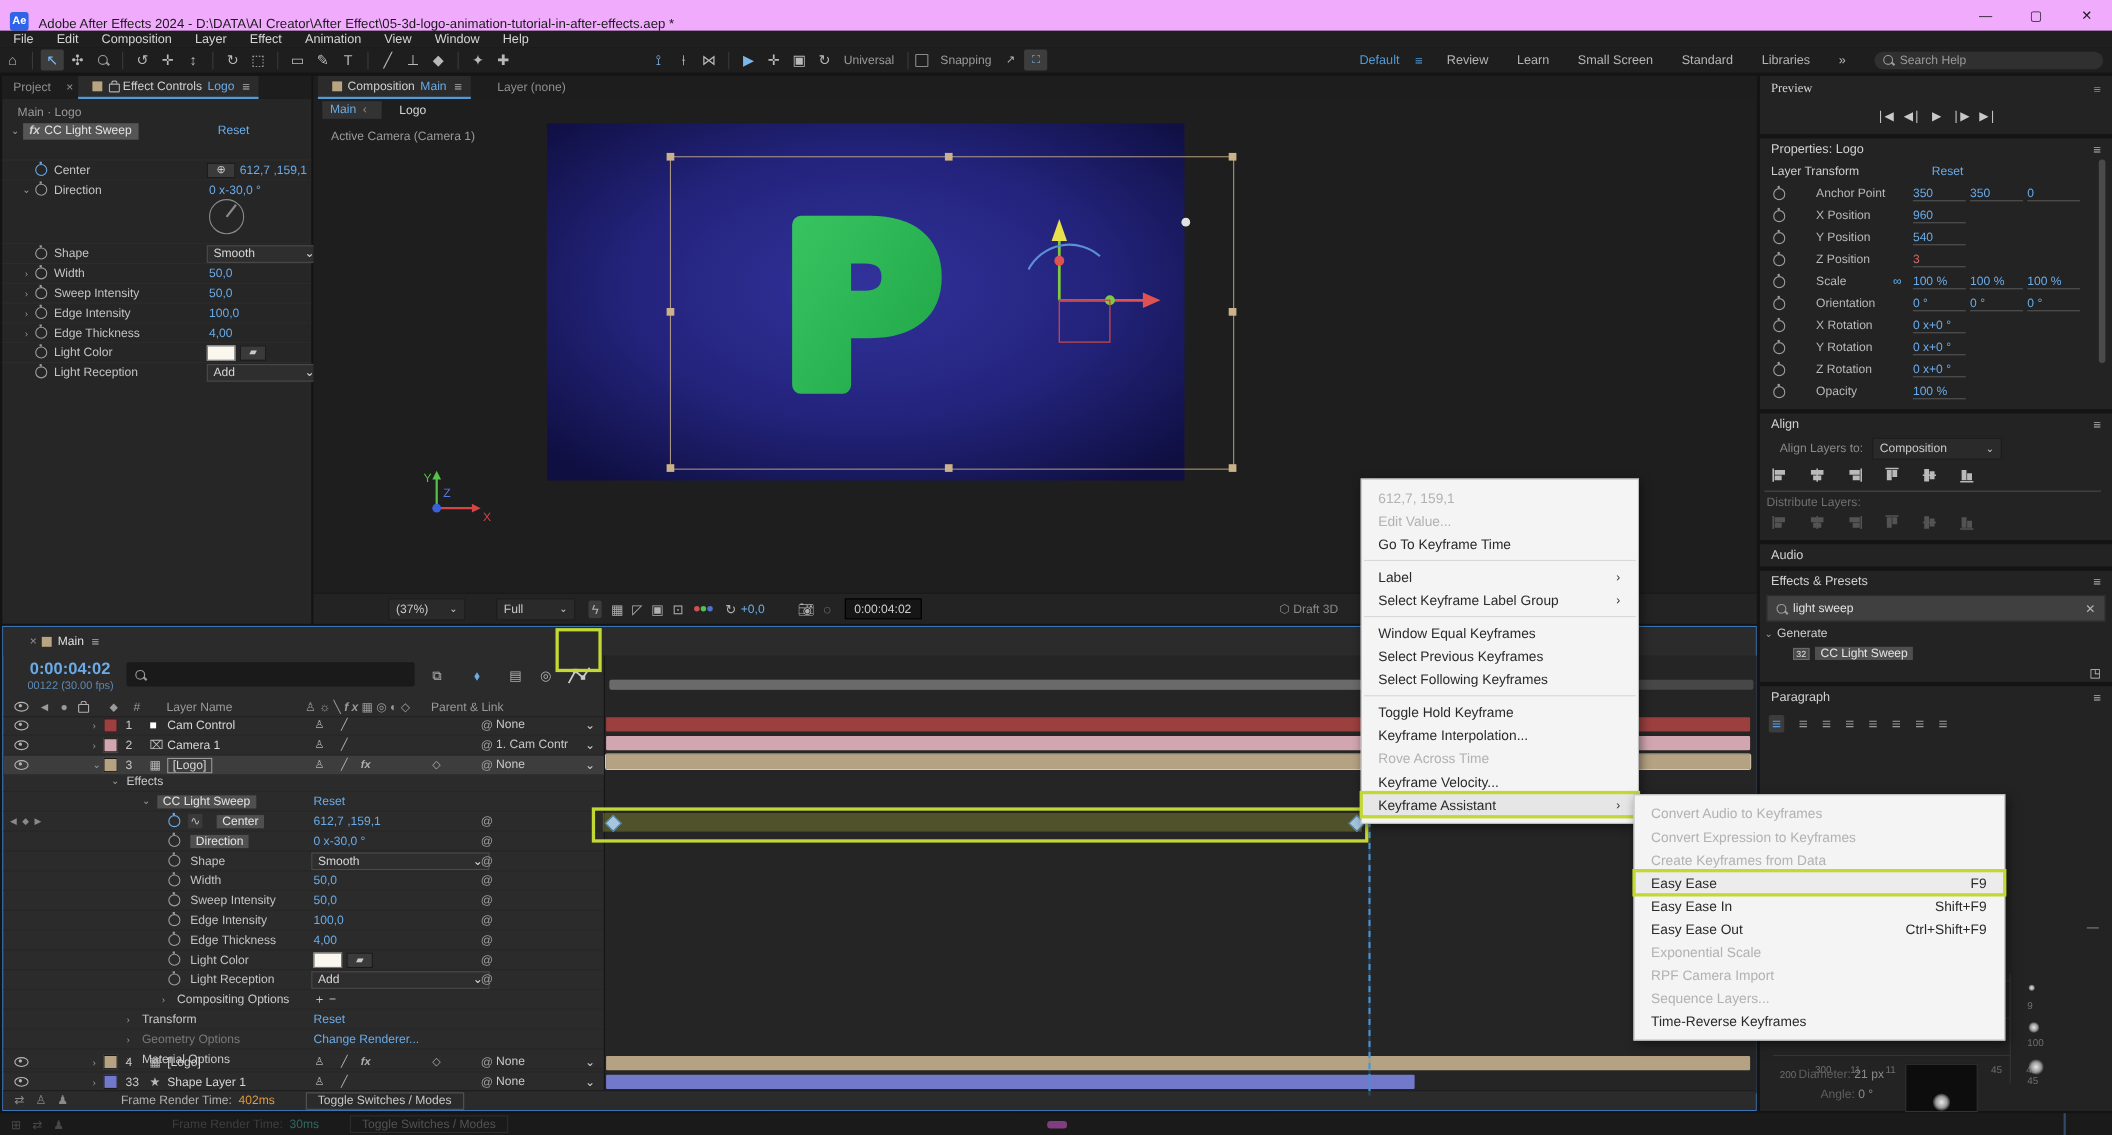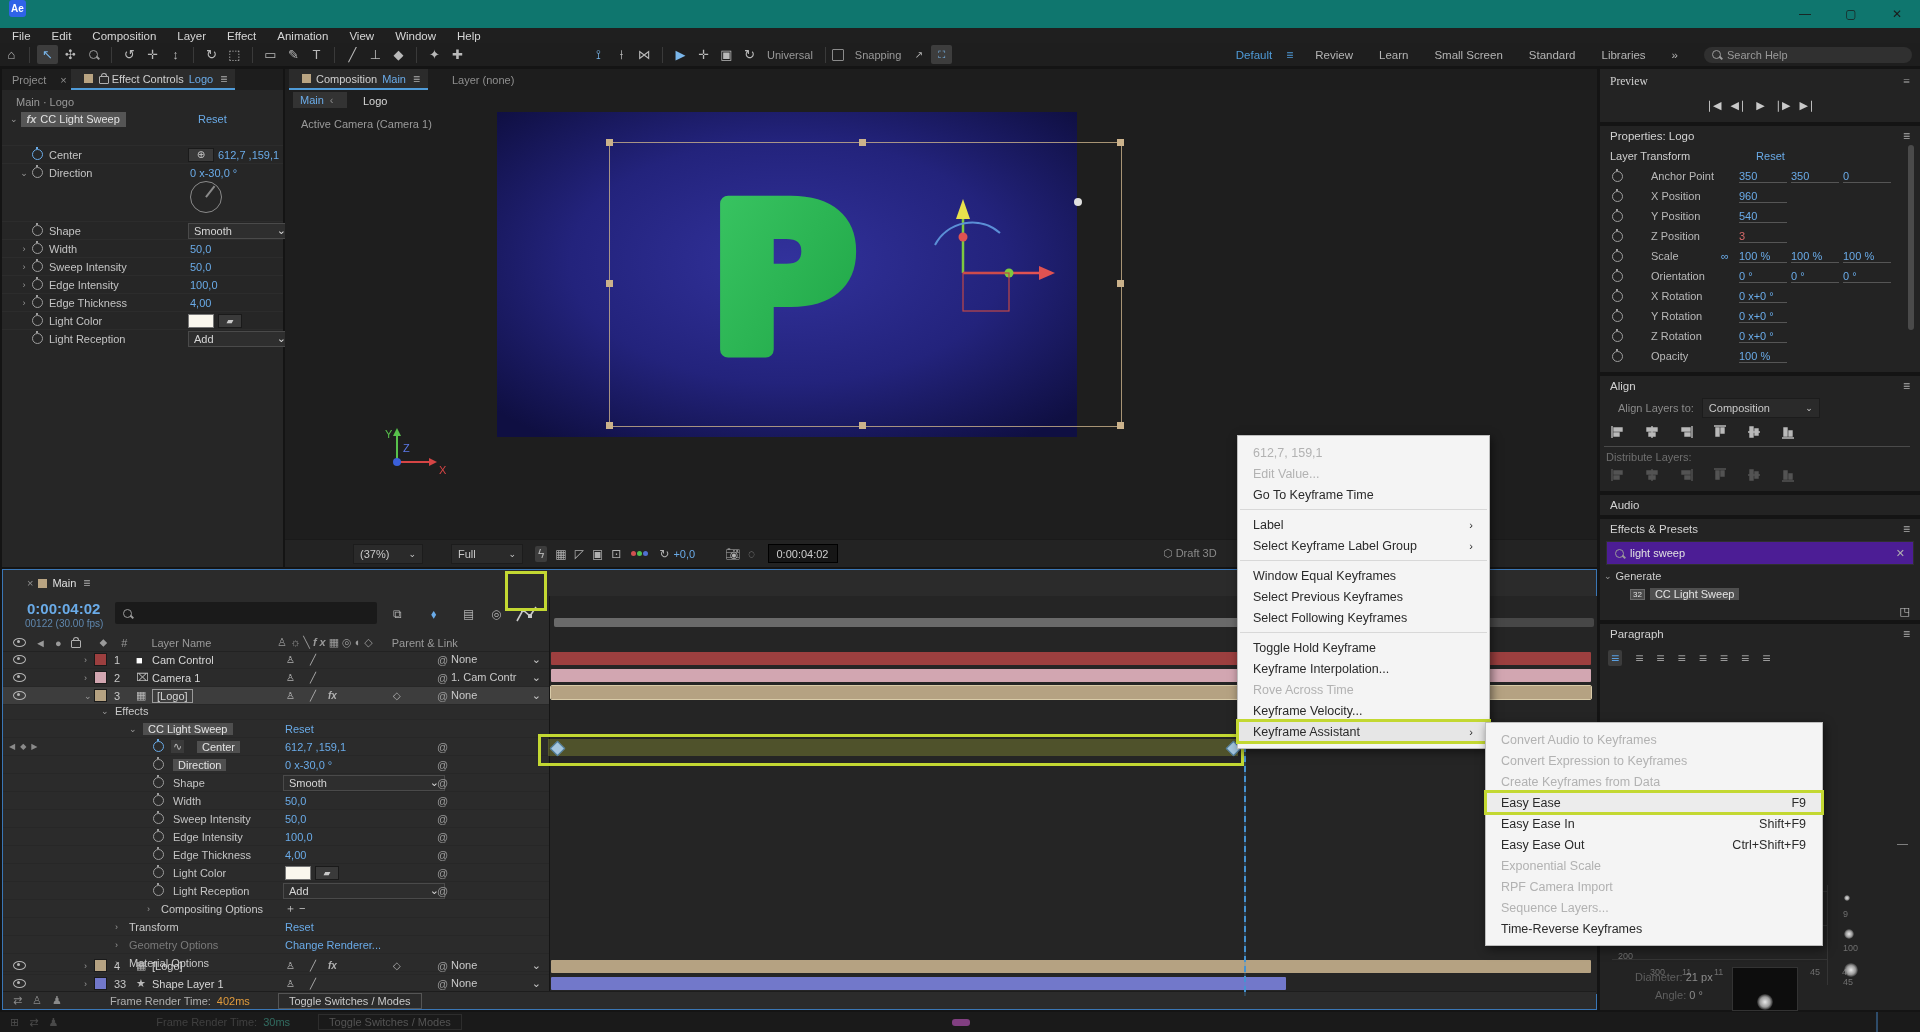--- a/index.html
+++ b/index.html
@@ -1,21 +1,21 @@
 <!DOCTYPE html>
 <html><head>
 <meta charset="utf-8">
 <style>
   html,body{margin:0;padding:0;background:#0a0a0a;}
   #app{position:relative;width:1920px;height:1032px;overflow:hidden;background:#141414;
        font-family:"Liberation Sans","DejaVu Sans",sans-serif;color:#cfcfcf;font-size:11px;
        -webkit-font-smoothing:antialiased;}
   .abs{position:absolute;}
   
-  .titlebar{left:0;top:0;width:1920px;height:28px;background:#0f766e;color:#1b1b1b;display:flex;align-items:flex-start;}
+  .titlebar{left:0;top:0;width:1920px;height:28px;background:#f0abfc;color:#1b1b1b;display:flex;align-items:flex-end;}
   .ae-logo{width:17px;height:17px;margin-left:9px;border-radius:3px;background:#2f63e8;color:#fff;
            font-size:10px;font-weight:bold;display:flex;align-items:center;justify-content:center;}
   .title-text{margin-left:9px;font-size:12px;}
   .winbtns{position:absolute;right:0;top:0;height:28px;display:flex;}
   .winbtn{width:46px;height:28px;display:flex;align-items:center;justify-content:center;font-size:12px;color:#1b1b1b;}
   
   .menubar{left:0;top:28px;width:1920px;height:15px;background:#1f1f1f;display:flex;align-items:center;padding-left:12px;box-sizing:border-box;}
   .menu-item{margin-right:21px;font-size:11.5px;color:#d6d6d6;}
   
   .toolbar{left:0;top:43px;width:1920px;height:25px;background:#1e1e1e;display:flex;align-items:center;border-bottom:2px solid #141414;box-sizing:border-box;}
@@ -143,20 +143,21 @@
   .gridline{position:absolute;background:#353535;}
   .softdot{position:absolute;border-radius:50%;background:radial-gradient(circle,#e8e8e8 0%,#9a9a9a 45%,transparent 75%);}
 </style>
 </head>
 <body>
 
 <div id="app">
 
   <div class="abs titlebar">
     <div class="ae-logo">Ae</div>
+    <div class="title-text">Adobe After Effects 2024 - D:\DATA\AI Creator\After Effect\05-3d-logo-animation-tutorial-in-after-effects.aep *</div>
     <div class="winbtns">
       <div class="winbtn">—</div>
       <div class="winbtn">▢</div>
       <div class="winbtn">✕</div>
     </div>
   </div>
 
   <div class="abs menubar" id="menubar">
       <span class="menu-item">File</span>
       <span class="menu-item">Edit</span>
@@ -578,21 +579,21 @@
 
     <div class="rsec-head">
       <span>Audio</span>
     </div>
     <div style="height:4px;background:#141414;"></div>
 
     <div class="rsec-head">
       <span>Effects &amp; Presets</span>
       <span class="hamb">≡</span>
     </div>
-    <div style="margin:2px 6px;height:22px;background:#4c1d95;border:1px solid #2f2f2f;display:flex;align-items:center;padding:0 8px;">
+    <div style="margin:2px 6px;height:22px;background:#404040;border:1px solid #2f2f2f;display:flex;align-items:center;padding:0 8px;">
       <i class="mag"></i>
       <span style="color:#e2e2e2;flex:1;">light sweep</span>
       <span style="color:#b0b0b0;">✕</span>
     </div>
     <div style="display:flex;align-items:center;height:18px;padding-left:4px;">
       <span style="font-size:9px;color:#9a9a9a;margin-right:4px;">⌄</span>
       <span>Generate</span>
     </div>
     <div style="display:flex;align-items:center;height:18px;padding-left:30px;">
       <span style="background:#4a4a4a;border:1px solid #6a6a6a;font-size:8px;padding:0 2px;margin-right:5px;color:#e0e0e0;">32</span>
@@ -612,21 +613,21 @@
         <span class="para-ico">≡</span>
         <span class="para-ico">≡</span>
         <span class="para-ico">≡</span>
         <span class="para-ico">≡</span>
         <span class="para-ico">≡</span>
       </div>
 
     <div class="abs" style="left:0;top:762px;width:320px;height:179px;background:#232323;">
       <div style="display:flex;justify-content:flex-end;padding:6px 12px;color:#9a9a9a;">—</div>
       <div id="brush-grid" style="position: relative;">
-          <span class="brush-num" style="left:18px;top:96px;">200</span>
+          <span class="brush-num" style="left:18px;top:117px;">200</span>
           <span class="brush-num" style="left:50px;top:112px;">300</span>
           <span class="brush-num" style="left:82px;top:112px;">11</span>
           <span class="brush-num" style="left:114px;top:112px;">11</span>
           <span class="brush-num" style="left:146px;top:112px;">11</span>
           <span class="brush-num" style="left:178px;top:112px;">45</span>
           <span class="brush-num" style="left:210px;top:112px;">45</span>
           <span class="brush-num" style="left:242px;top:112px;">45</span>
           <div class="softdot" style="left:244px;top:40px;width:6px;height:6px;"></div>
           <span class="brush-num" style="left:243px;top:54px;">9</span>
           <div class="softdot" style="left:244px;top:74px;width:10px;height:10px;"></div>

